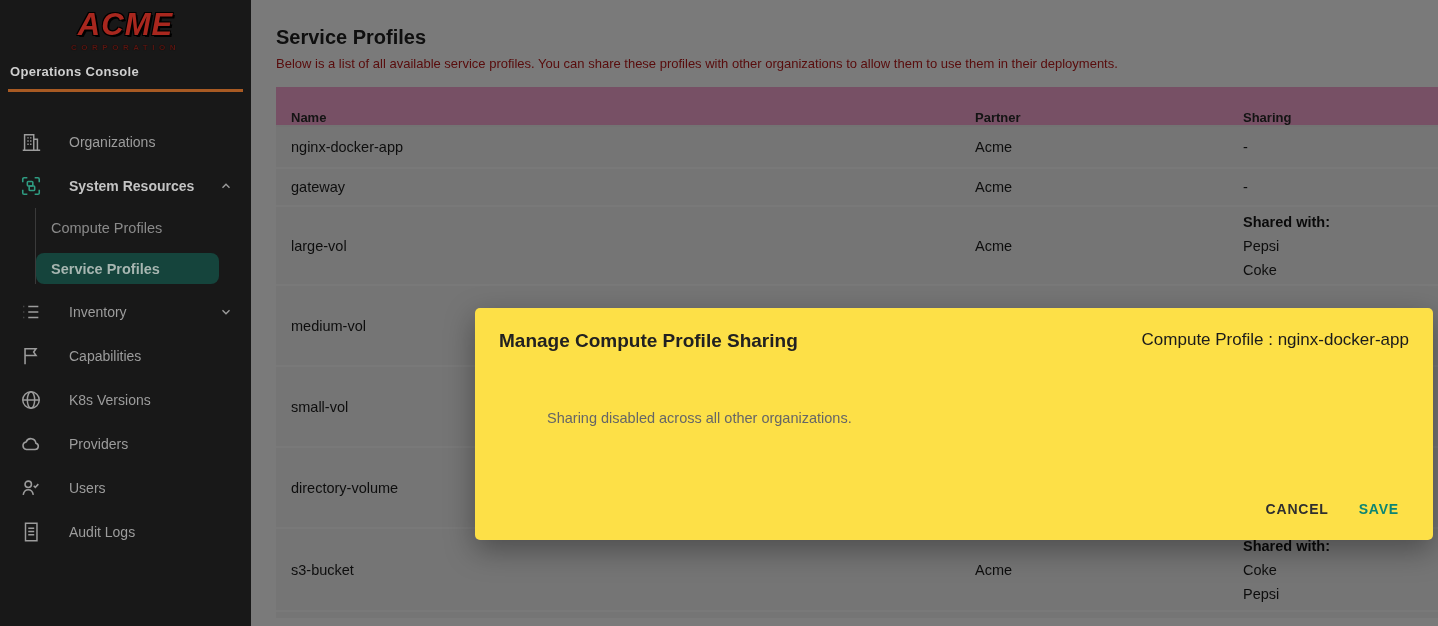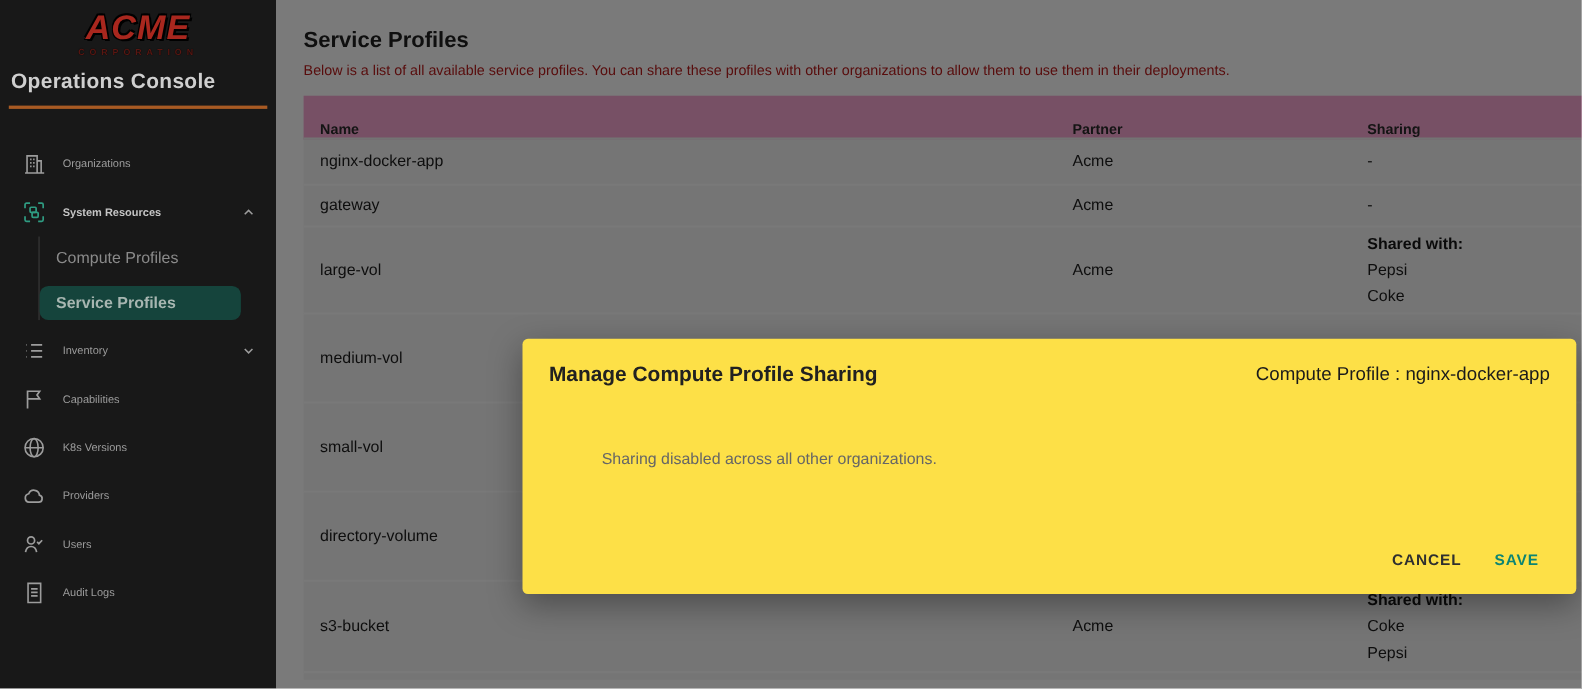--- a/index.html
+++ b/index.html
@@ -7,26 +7,26 @@
   body { font-family:"Liberation Sans", sans-serif; background:#fff; }
   .app { position:relative; width:1438px; height:626px; overflow:hidden; }
 
   
   .sidebar { position:absolute; left:0; top:0; width:251px; height:626px; background:#181818; z-index:5; }
   .logo { padding-top:8px; text-align:center; }
   .logo-brand { font-size:31px; font-weight:900; font-style:italic; letter-spacing:1px; color:#a8271e;
                 text-shadow:-1px -1px 0 #000, 1px -1px 0 #000, -1px 1px 0 #000, 2px 2px 0 #000; line-height:34px; }
   .logo-sub { font-size:8px; font-weight:700; letter-spacing:4.5px; color:#5a1712; margin-top:1px;
               text-shadow:0 0 1px #000; }
-  .console-title { margin:12px 10px 0 10px; color:#cfcfcf; font-size:19px; font-weight:700; letter-spacing:.3px; }
+  .console-title { margin:12px 10px 0 10px; color:#cfcfcf; font-size:13px; font-weight:700; letter-spacing:.3px; }
   .orange-rule { margin:10px 8px 0 8px; height:3px; background:#a85a23; }
   nav { margin-top:28px; }
   .nav-item { display:flex; align-items:center; height:44px; padding-left:20px; cursor:pointer; color:#9c9c9c; }
   .nav-item .ic { width:22px; height:22px; margin-right:15px; flex:0 0 22px; }
-  .nav-item .lbl { font-size:10px; color:#9c9c9c; }
+  .nav-item .lbl { font-size:14px; color:#9c9c9c;margin-left:12px; }
   .nav-item.bold .lbl { font-weight:700; color:#c4c4c4; }
   .chev { margin-left:auto; margin-right:18px; width:14px; height:14px; }
   .submenu { border-left:1px solid #3a3a3a; margin-left:35px; }
   .sub-item { display:flex; align-items:center; height:40px; padding-left:15px; cursor:pointer; }
   .sub-item .lbl { font-size:14.5px; color:#8a8a8a; }
   .sub-item.active { background:#15443c; border-radius:8px; margin-right:32px; height:31px; margin-top:5px; margin-bottom:4px; }
   .sub-item.active .lbl { color:#a7b6b1; font-weight:700; }
 
   
   .main { position:absolute; left:251px; top:0; right:0; height:626px; background:#fff; }

